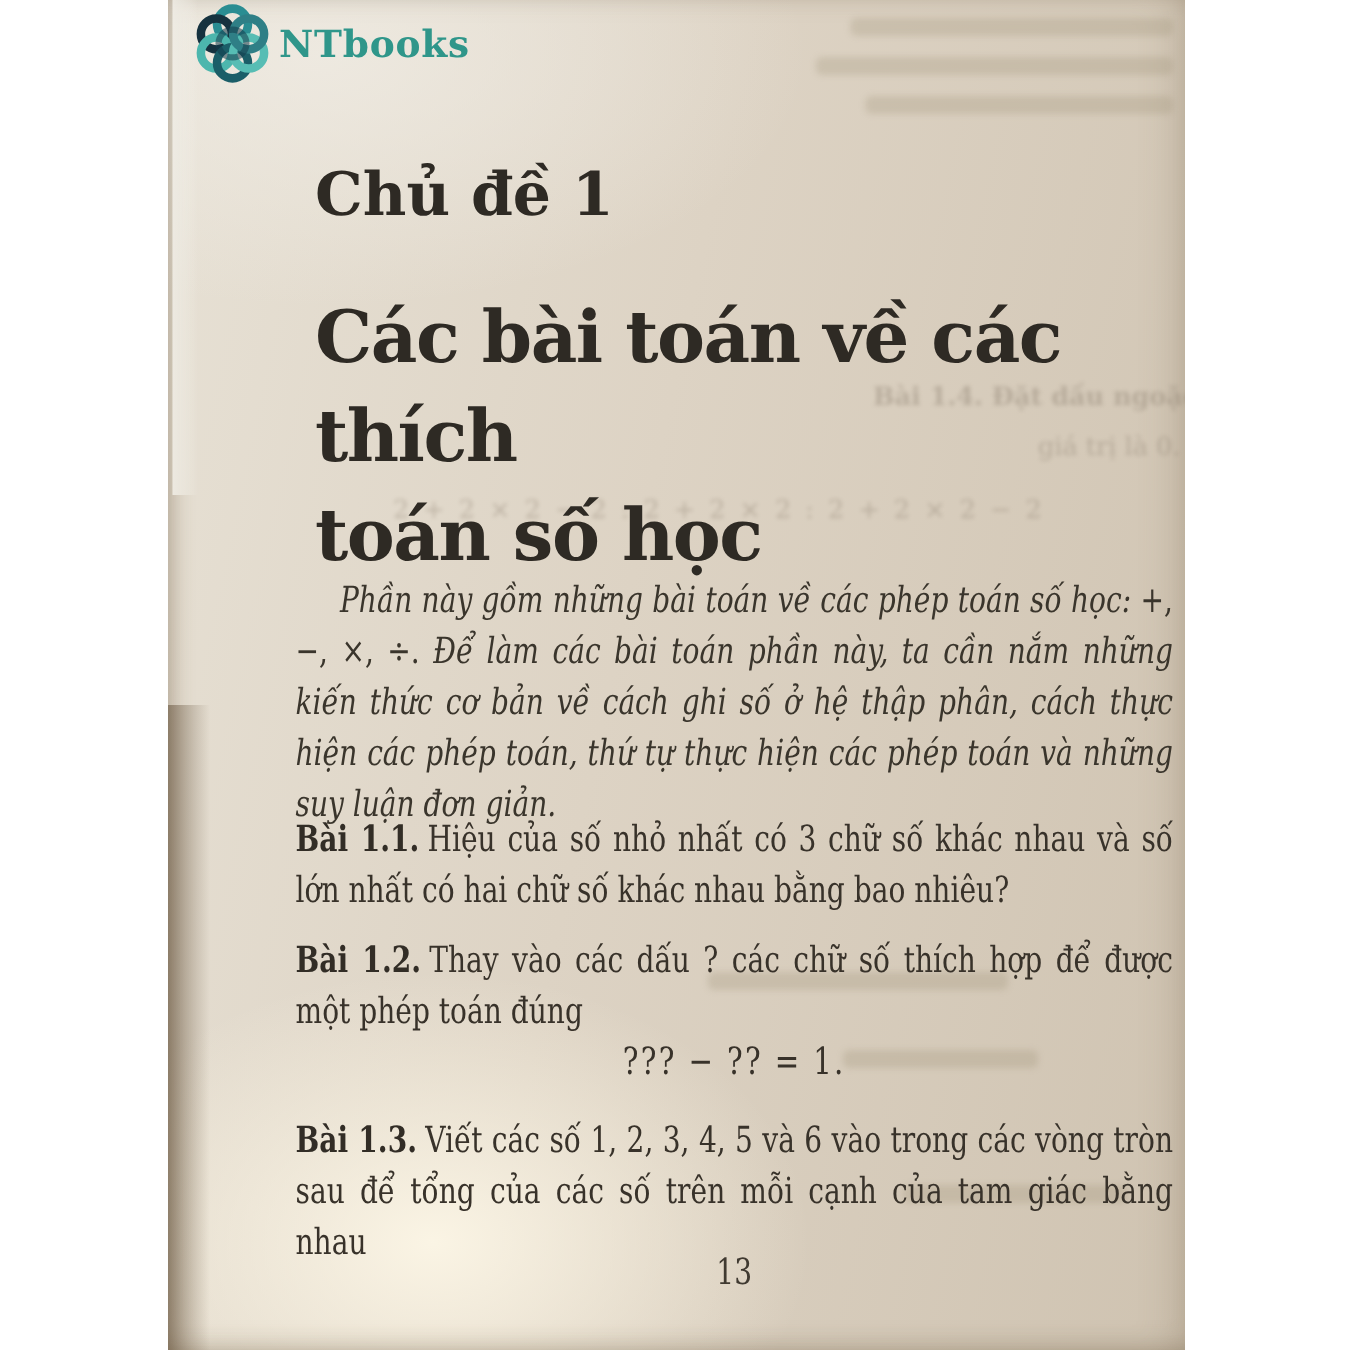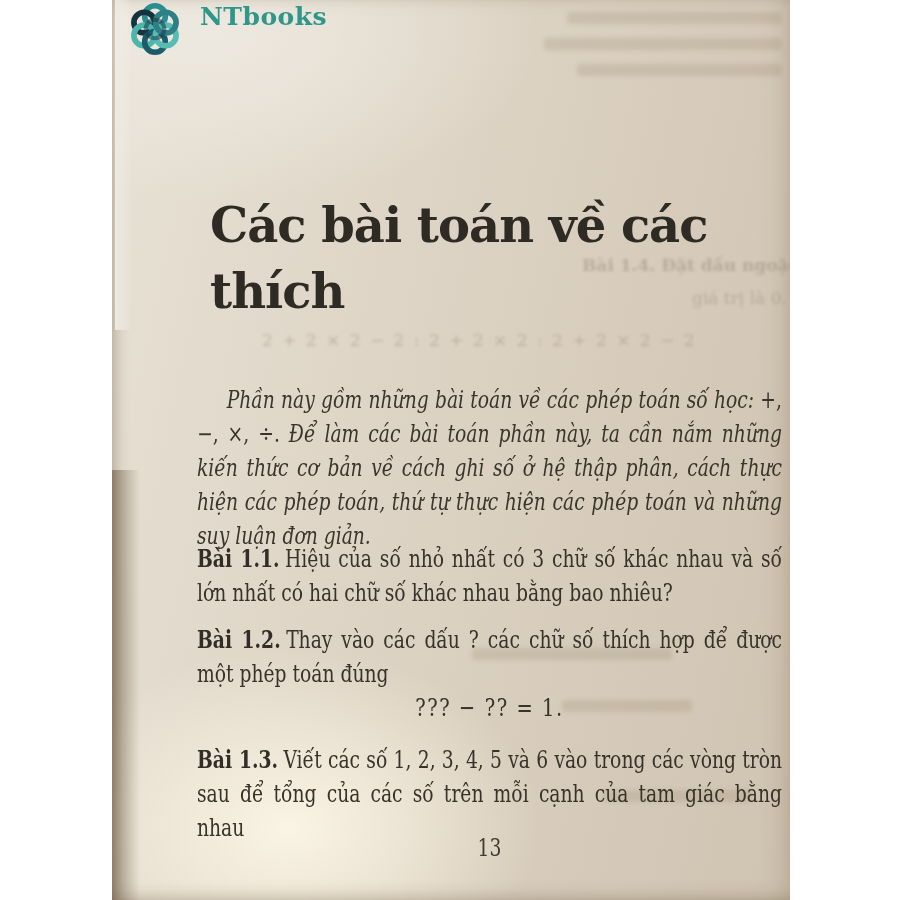--- a/index.html
+++ b/index.html
@@ -21,21 +21,21 @@
   }
   .edge-highlight{
     position:absolute;left:3px;top:0;width:17px;height:330px;
     background:linear-gradient(to right,rgba(255,255,250,0.65),rgba(255,255,250,0));
   }
   .edge-shadow-bottom{
     position:absolute;left:0;bottom:0;width:28px;height:430px;
     background:linear-gradient(to right,rgba(88,68,44,0.5),rgba(88,68,44,0));
   }
   
-  .watermark{position:absolute;left:124px;top:2px;display:flex;align-items:flex-start;gap:14px;z-index:5;}
+  .watermark{position:absolute;left:124px;top:2px;display:flex;align-items:center;gap:0;z-index:5;}
   .wordmark{font-family:"DejaVu Serif",serif;font-weight:bold;font-size:25px;color:#2f968a;letter-spacing:0.5px;}
   
   .chapter{
     position:absolute;left:98px;top:106px;margin:0;
     font-size:40px;font-weight:bold;color:#2e2a24;letter-spacing:0px;
   }
   .title{
     position:absolute;left:98px;top:192px;margin:0;
     font-size:48px;font-weight:bold;color:#2e2a24;line-height:66px;letter-spacing:-1px;
   }
@@ -88,22 +88,24 @@
     <p class="ghost g1">Bài 1.4. Đặt dấu ngoặc đơn vào biểu thức để biểu thức có</p>
     <p class="ghost g2">giá trị là 0.</p>
     <p class="ghost g3">2 + 2 × 2 − 2 : 2 + 2 × 2 : 2 + 2 × 2 − 2</p>
     <div class="streak s1"></div>
     <div class="streak s2"></div>
     <div class="streak s3"></div>
     <div class="streak s4"></div>
     <div class="streak s5"></div>
     <div class="streak s6"></div>
 
+    <h2 class="chapter">Chủ đề 1</h2>
     <h1 class="title">
       <span>Các bài toán về các thích</span>
+      <span>toán số học</span>
     </h1>
 
     <div class="bodywrap">
 
       <p class="intro">
         <span>Phần này gồm những bài toán về các phép toán số học:</span>
         <span class="upright">+, −, ×, ÷.</span>
         <span>Để làm các bài toán phần này, ta cần nắm những kiến thức cơ bản về cách ghi số ở hệ thập phân, cách thực hiện các phép toán, thứ tự thực hiện các phép toán và những suy luận đơn giản.</span>
       </p>
 

